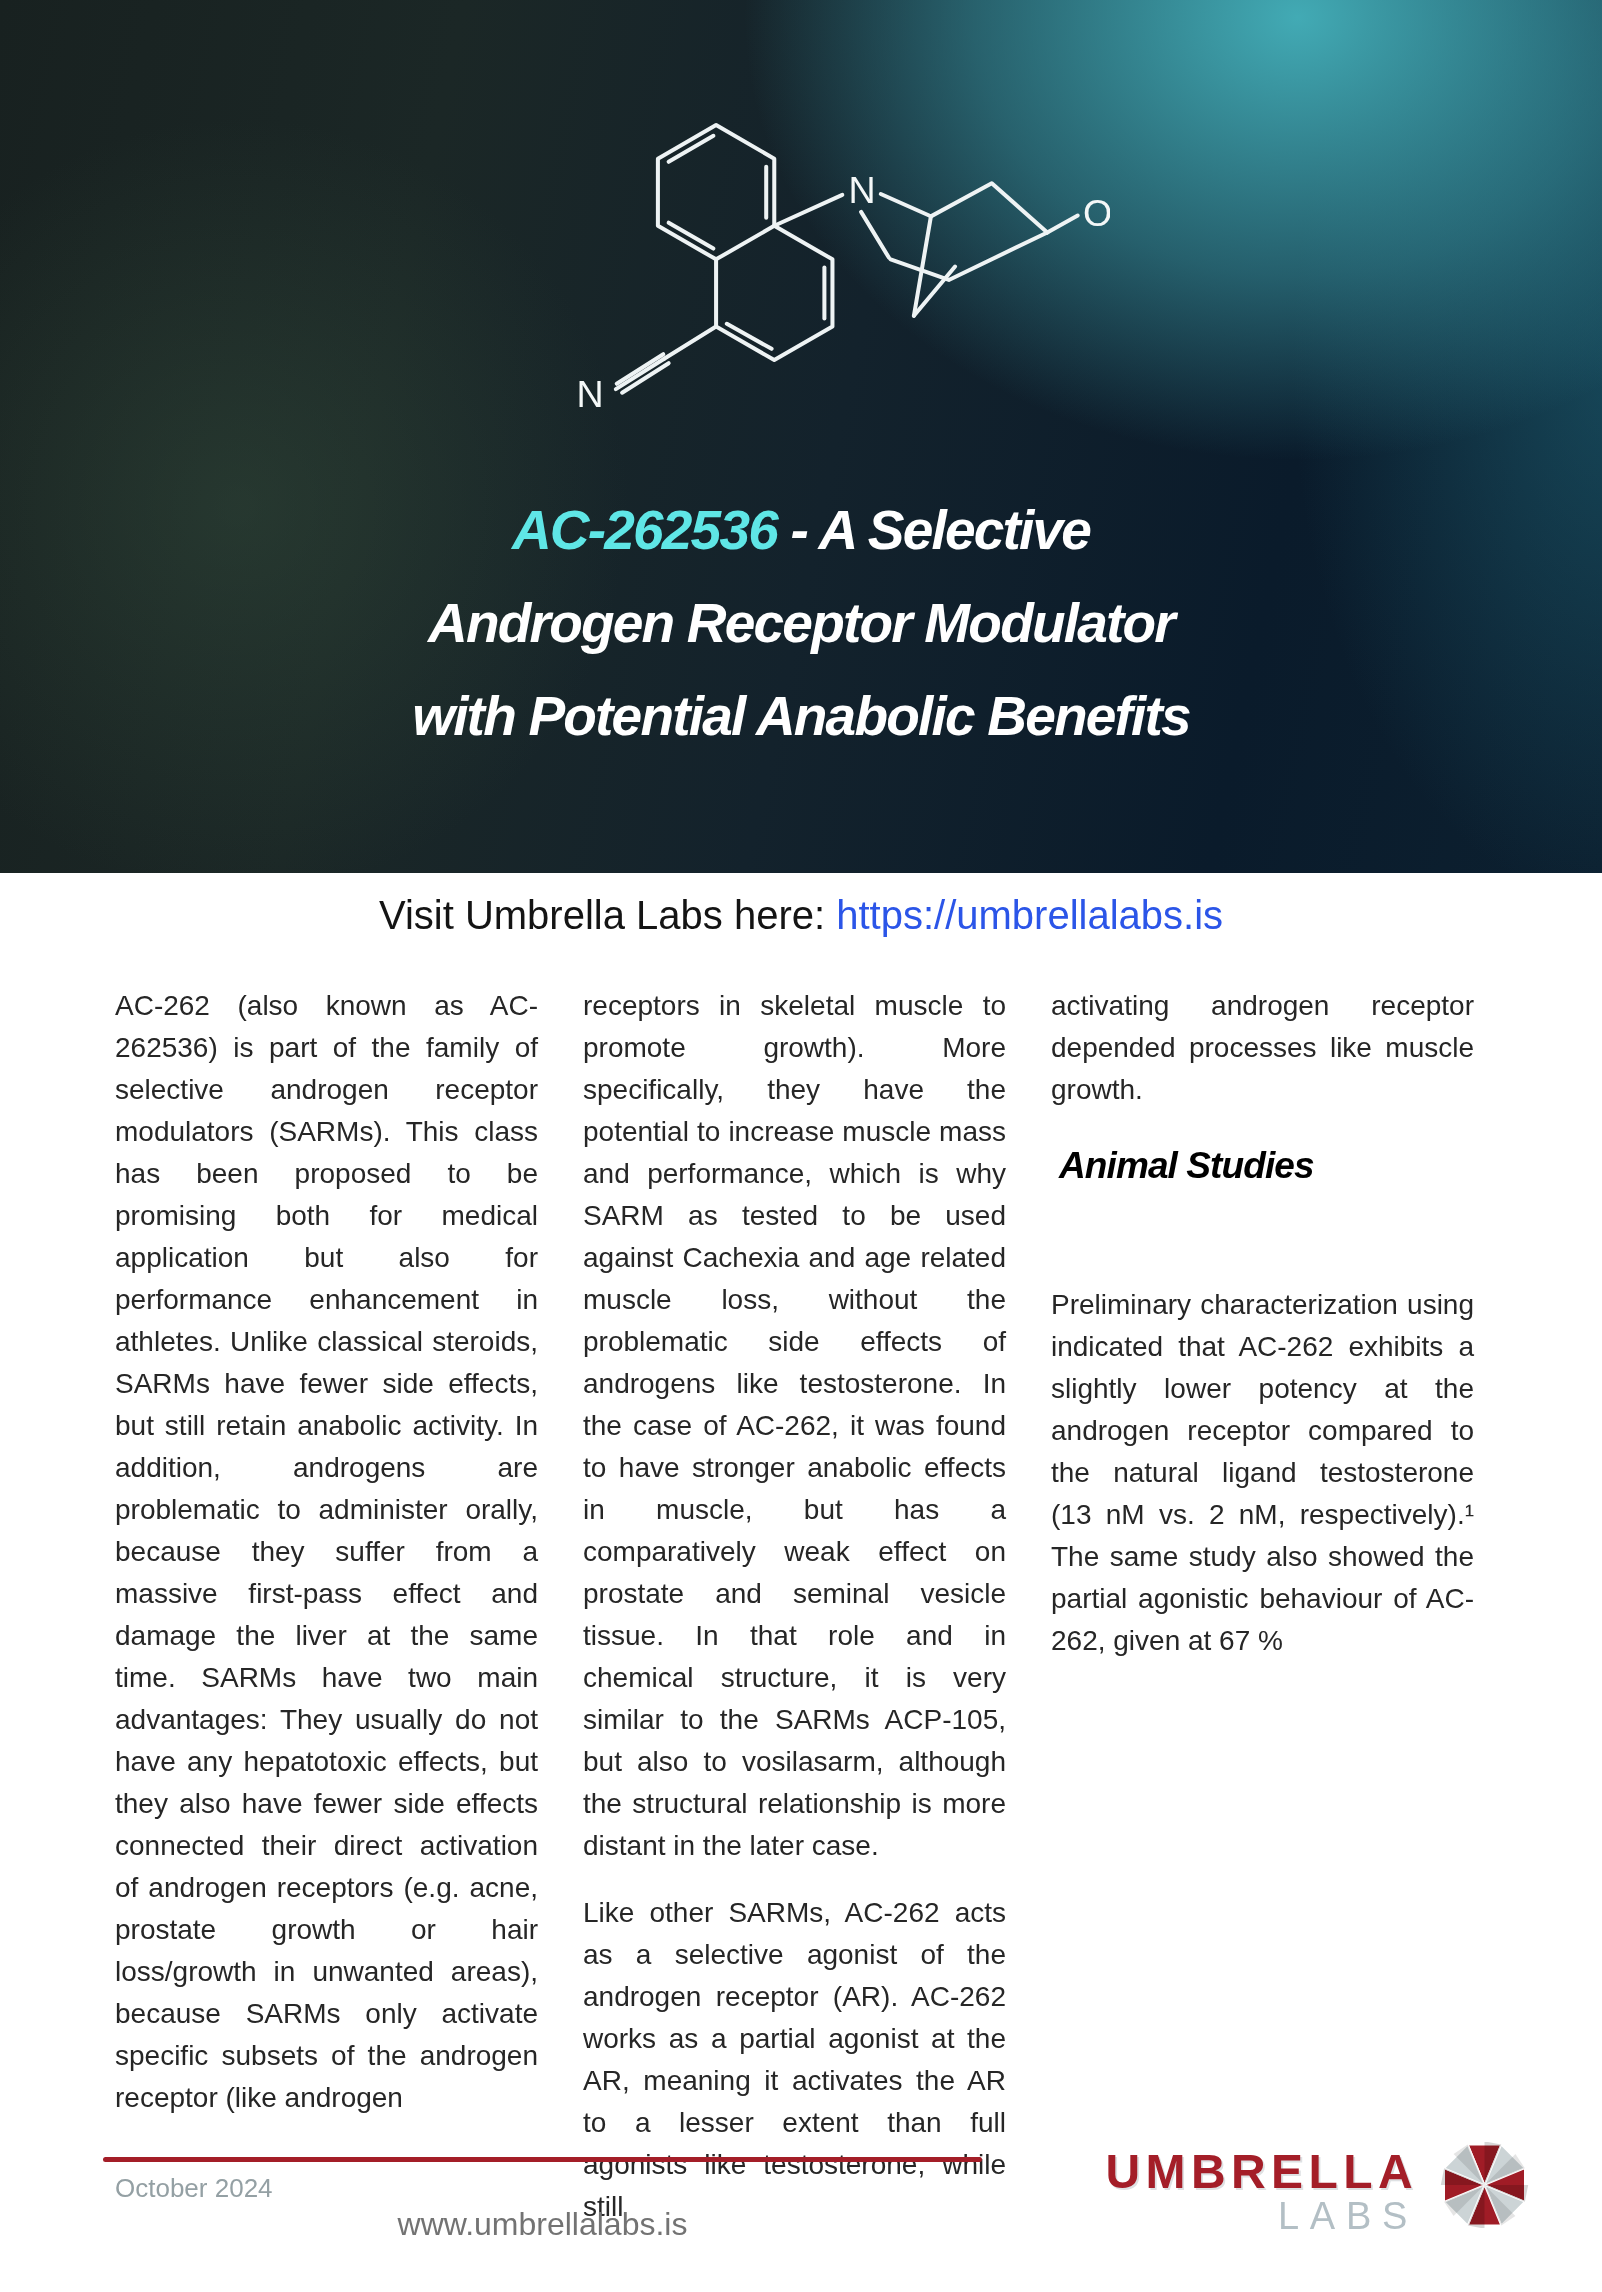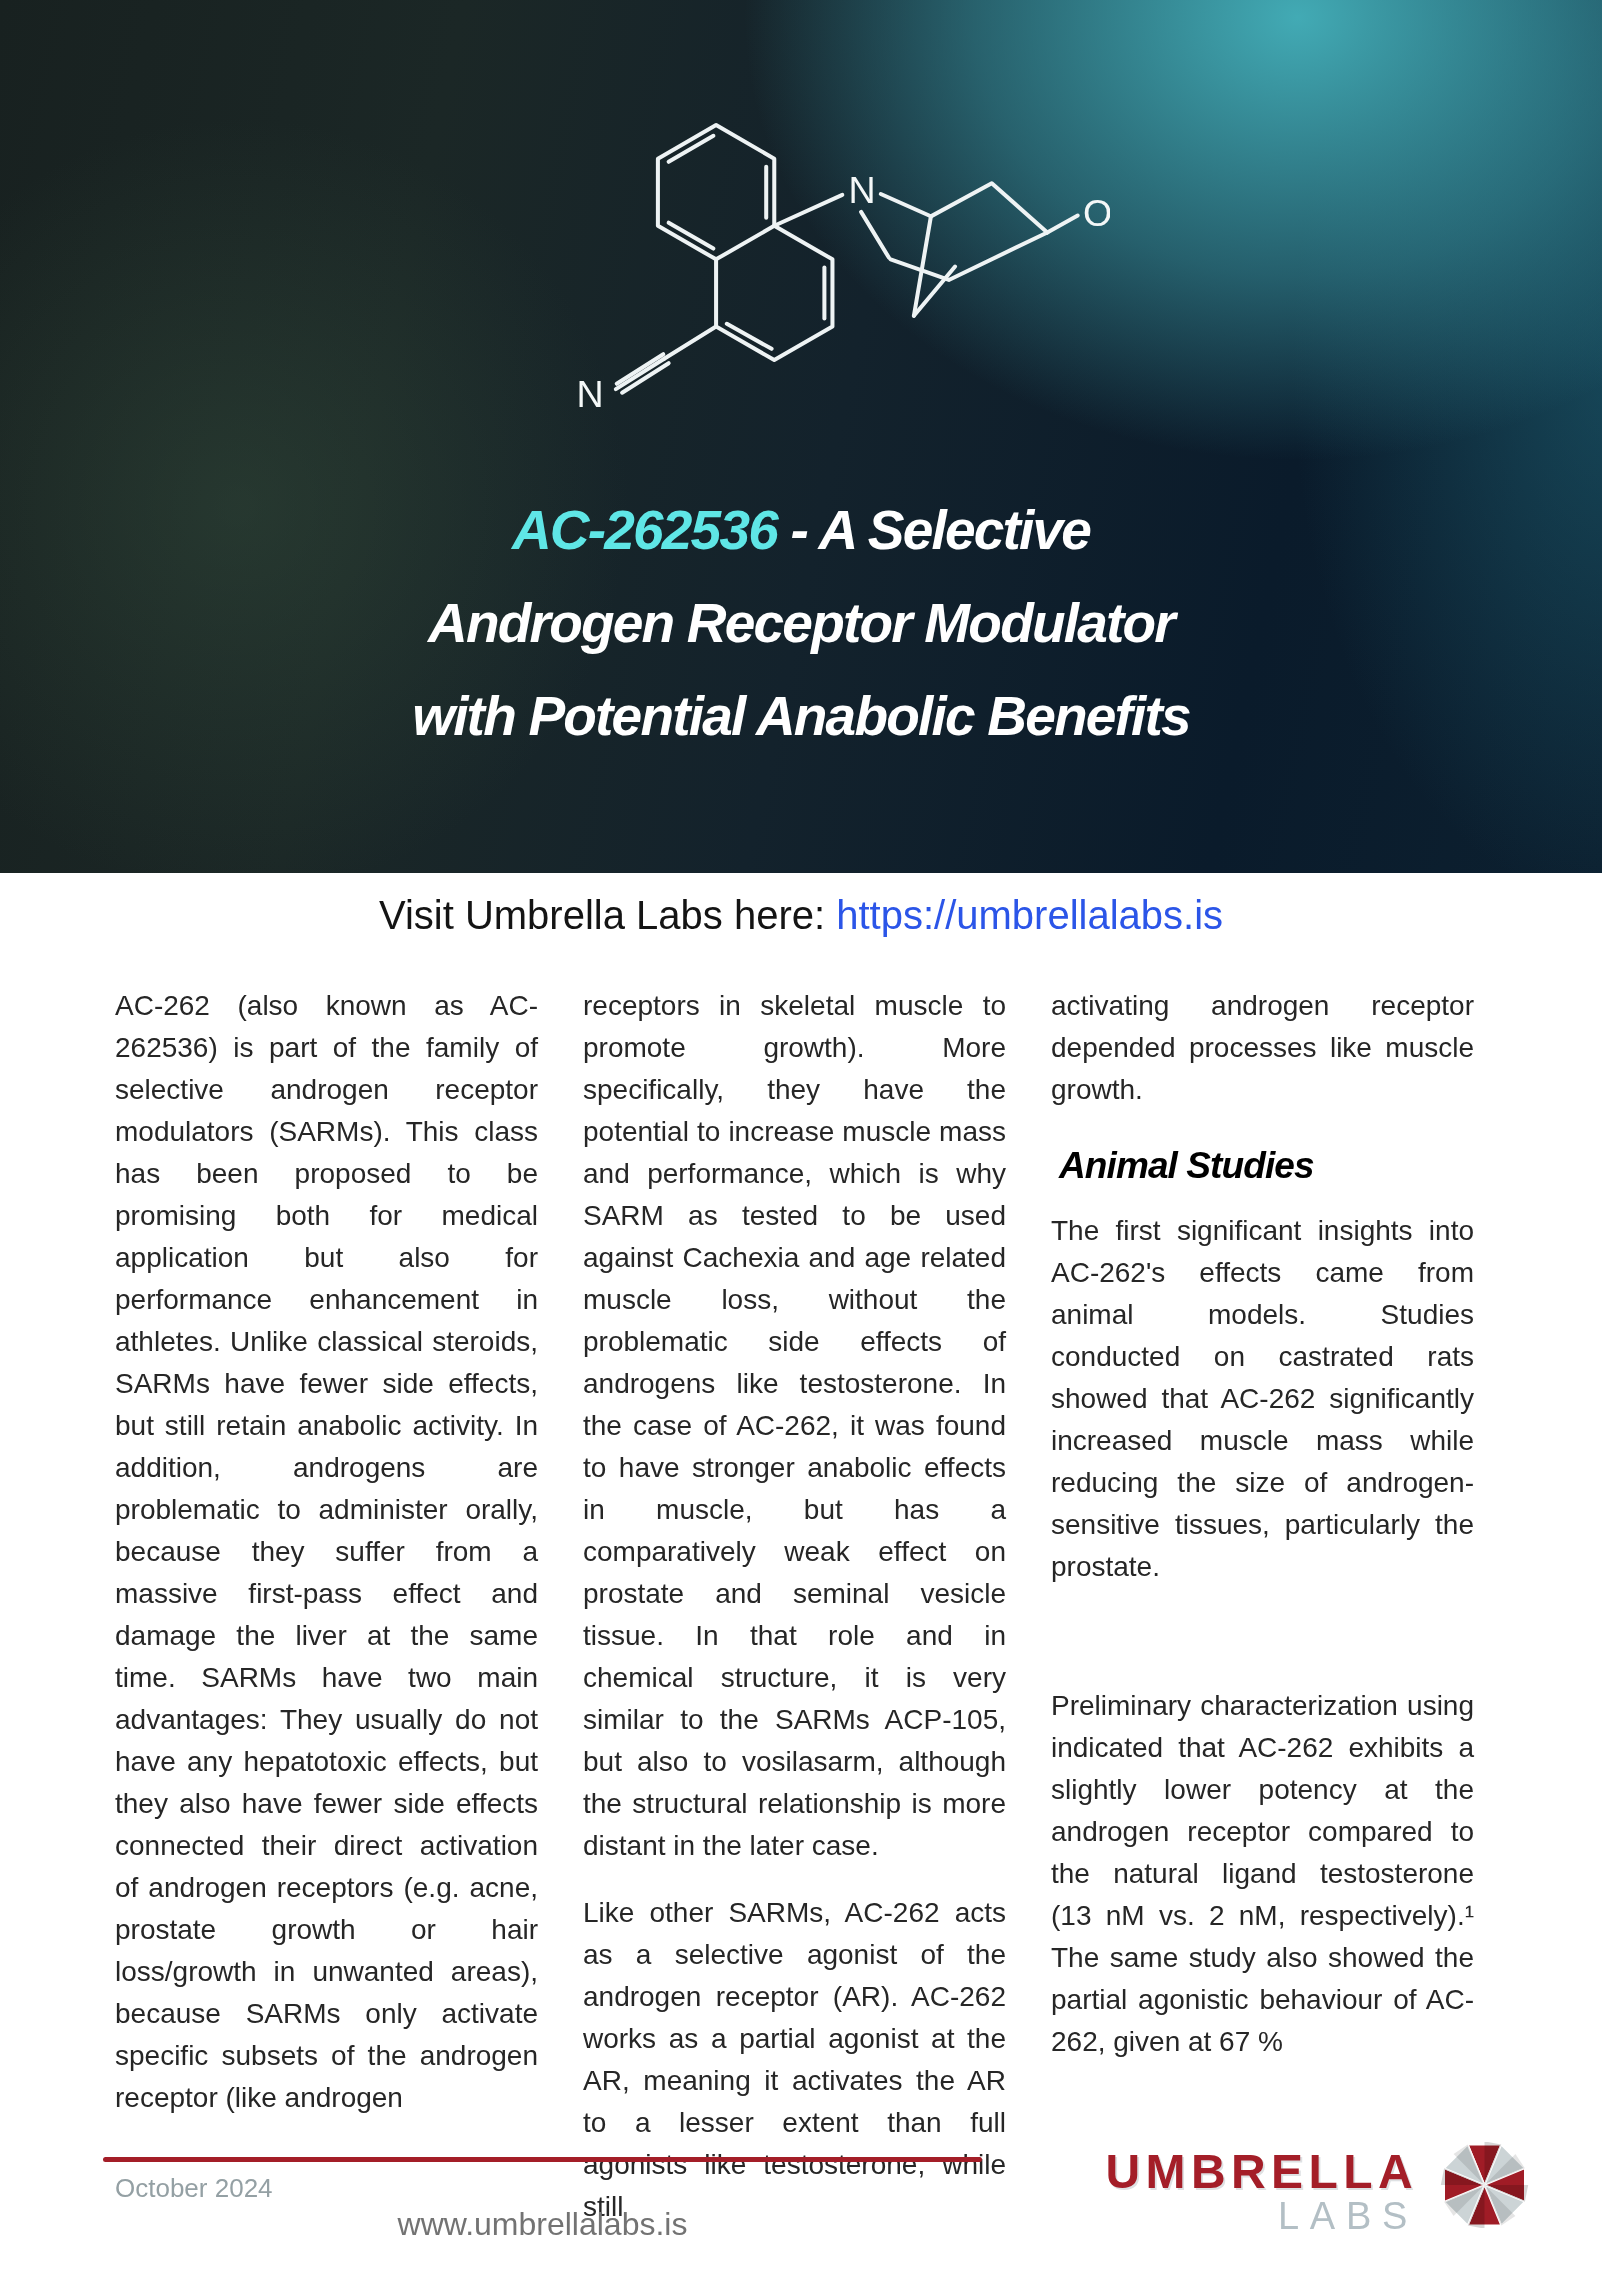--- a/index.html
+++ b/index.html
@@ -125,21 +125,20 @@
   <div class="col">
     <p>AC-262 (also known as AC-262536) is part of the family of selective androgen receptor modulators (SARMs). This class has been proposed to be promising both for medical application but also for performance enhancement in athletes. Unlike classical steroids, SARMs have fewer side effects, but still retain anabolic activity. In addition, androgens are problematic to administer orally, because they suffer from a massive first-pass effect and damage the liver at the same time. SARMs have two main advantages: They usually do not have any hepatotoxic effects, but they also have fewer side effects connected their direct activation of androgen receptors (e.g. acne, prostate growth or hair loss/growth in unwanted areas), because SARMs only activate specific subsets of the androgen receptor (like androgen</p>
   </div>
   <div class="col">
     <p>receptors in skeletal muscle to promote growth). More specifically, they have the potential to increase muscle mass and performance, which is why SARM as tested to be used against Cachexia and age related muscle loss, without the problematic side effects of androgens like testosterone. In the case of AC-262, it was found to have stronger anabolic effects in muscle, but has a comparatively weak effect on prostate and seminal vesicle tissue. In that role and in chemical structure, it is very similar to the SARMs ACP-105, but also to vosilasarm, although the structural relationship is more distant in the later case.</p>
     <p>Like other SARMs, AC-262 acts as a selective agonist of the androgen receptor (AR). AC-262 works as a partial agonist at the AR, meaning it activates the AR to a lesser extent than full agonists like testosterone, while still</p>
   </div>
   <div class="col">
     <p>activating androgen receptor depended processes like muscle growth.</p>
     <h2>Animal Studies</h2>
-    <p>The first significant insights into AC-262's effects came from animal models. Studies conducted on castrated rats showed that AC-262 significantly increased muscle mass while reducing the size of androgen-sensitive tissues, particularly the prostate.</p>
     <p class="gap-para">Preliminary characterization using indicated that AC-262 exhibits a slightly lower potency at the androgen receptor compared to the natural ligand testosterone (13 nM vs. 2 nM, respectively).¹ The same study also showed the partial agonistic behaviour of AC-262, given at 67 %</p>
   </div>
 </div>
 
 <div class="footer-line"></div>
 <div class="footer-date">October 2024</div>
 <div class="footer-site">www.umbrellalabs.is</div>
 
 <div class="brand">
   <div class="brand-top">UMBRELLA</div>

